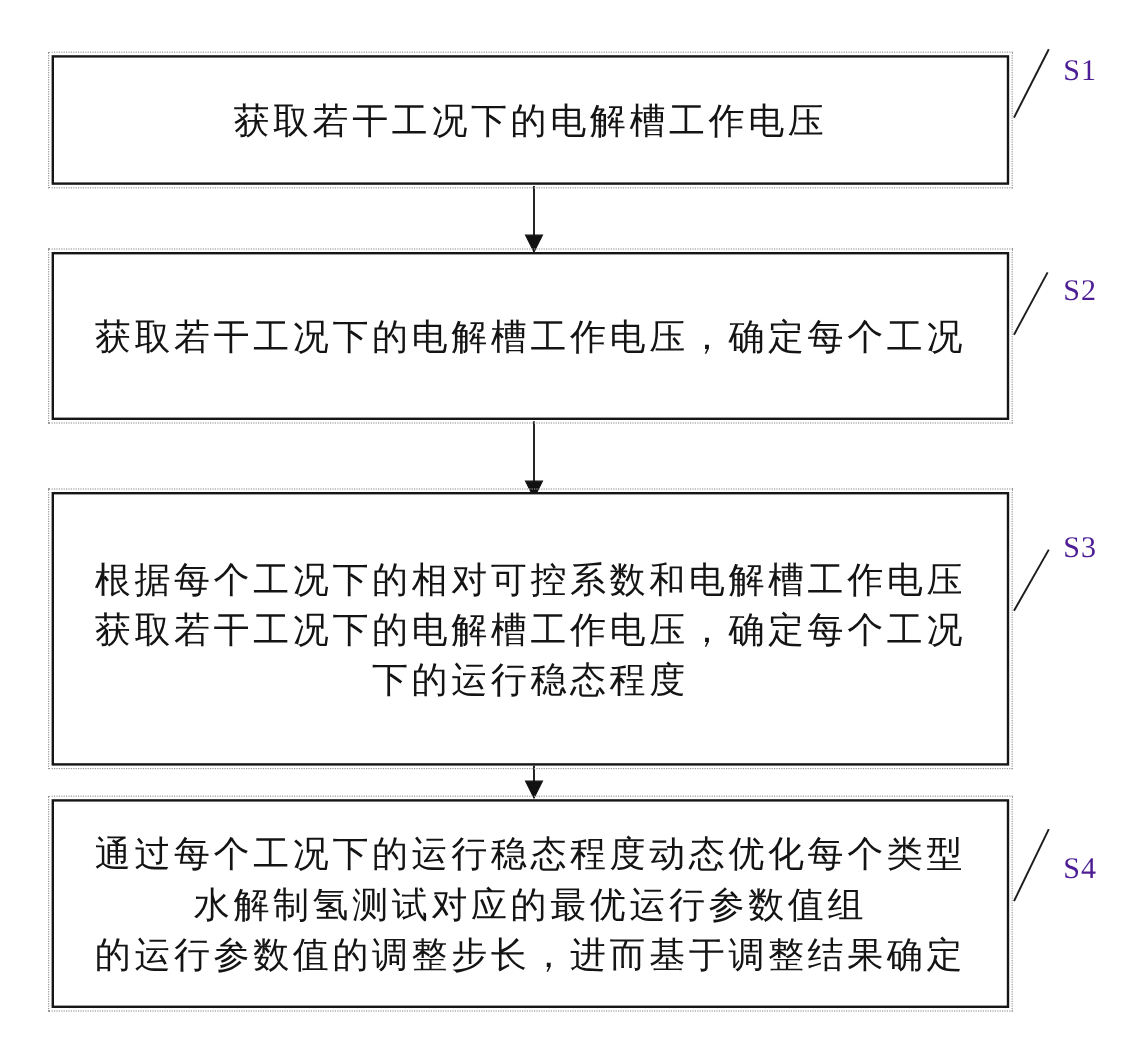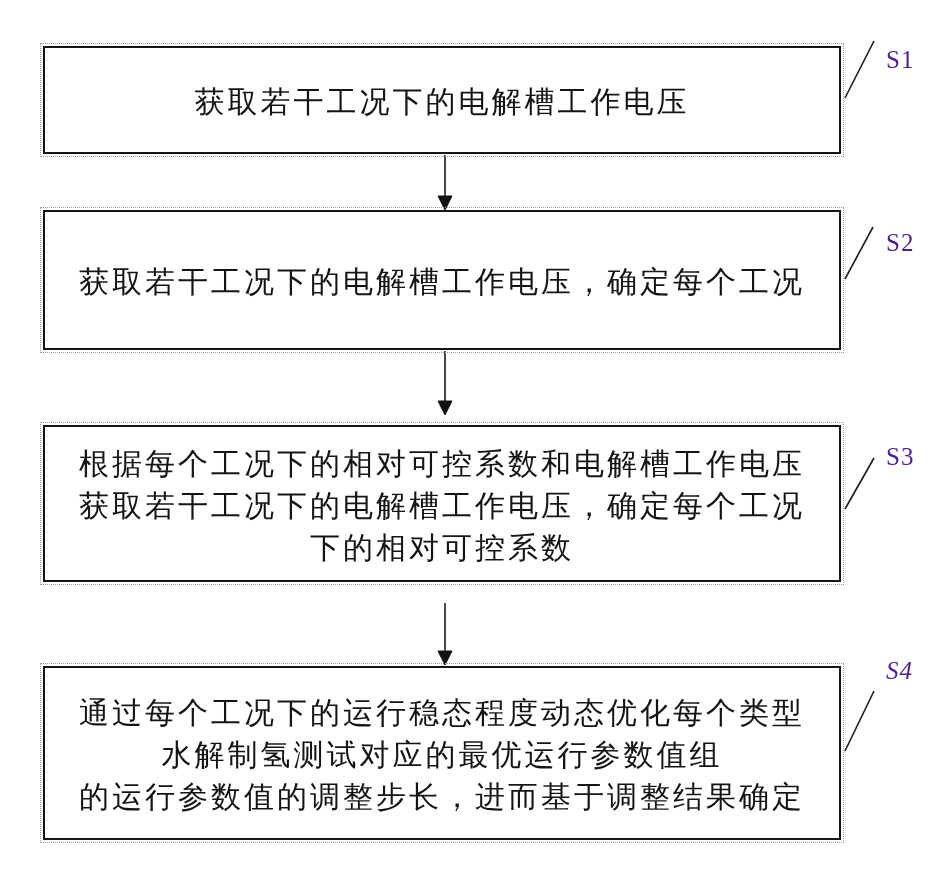--- a/index.html
+++ b/index.html
@@ -41,42 +41,42 @@
     background: #ffffff;
     box-sizing: border-box;
     display: flex;
     flex-direction: column;
     justify-content: center;
     align-items: center;
     padding-top: 4px;
   }
   .box-s1 { top: 46px;  height: 108px; }
   .box-s2 { top: 210px; height: 140px; }
-  .box-s3 { top: 425px; height: 157px; }
+  .box-s3 { top: 410px; height: 228px; }
   .box-s4 { top: 666px; height: 174px; }
   .step-text-line {
     font-size: 30px;
     line-height: 42px;
     letter-spacing: 3px;
     color: #141414;
     white-space: nowrap;
     text-align: left;
   }
   .step-label {
     position: absolute;
     font-size: 25px;
     letter-spacing: 1px;
     color: #4c1d95;
     font-family: "Liberation Serif", "DejaVu Serif", serif;
     margin-top: 17px;
   }
   .label-s1 { left: 886px; top: 29px; }
   .label-s2 { left: 886px; top: 212px; }
   .label-s3 { left: 886px; top: 426px; }
-  .label-s4 { left: 886px; top: 640px; font-style: italic; }
+  .label-s4 { left: 886px; top: 694px; }
 </style>
 </head>
 <body>
 
 <div class="canvas">
 
   <svg class="overlay" width="943" height="875" viewBox="0 0 943 875" xmlns="http://www.w3.org/2000/svg">
 
     <g>
       <line x1="445" y1="155" x2="445" y2="199"></line>
@@ -101,21 +101,21 @@
     <div class="step-text-line">获取若干工况下的电解槽工作电压</div>
   </div>
 
   <div class="step-box box-s2">
     <div class="step-text-line">获取若干工况下的电解槽工作电压，确定每个工况</div>
   </div>
 
   <div class="step-box box-s3">
     <div class="step-text-line">根据每个工况下的相对可控系数和电解槽工作电压</div>
     <div class="step-text-line">获取若干工况下的电解槽工作电压，确定每个工况</div>
-    <div class="step-text-line">下的相对可控系数</div>
+    <div class="step-text-line">下的运行稳态程度</div>
   </div>
 
   <div class="step-box box-s4">
     <div class="step-text-line">通过每个工况下的运行稳态程度动态优化每个类型</div>
     <div class="step-text-line">水解制氢测试对应的最优运行参数值组</div>
     <div class="step-text-line">的运行参数值的调整步长，进而基于调整结果确定</div>
   </div>
 
   <div class="step-label label-s1">S1</div>
   <div class="step-label label-s2">S2</div>

